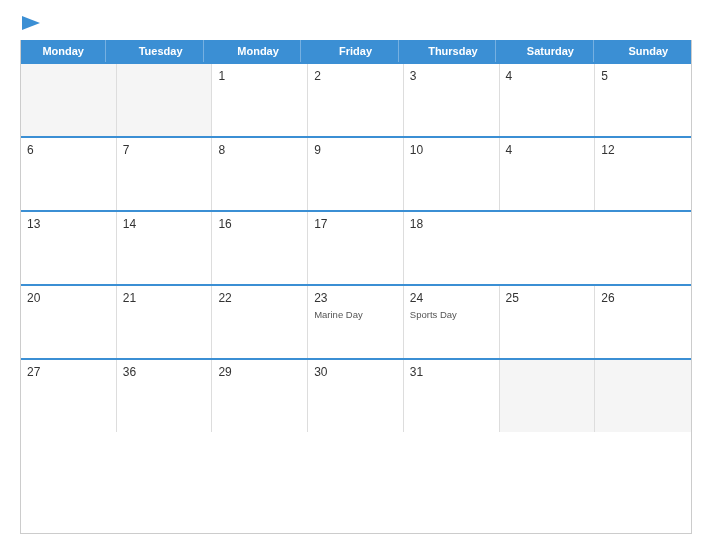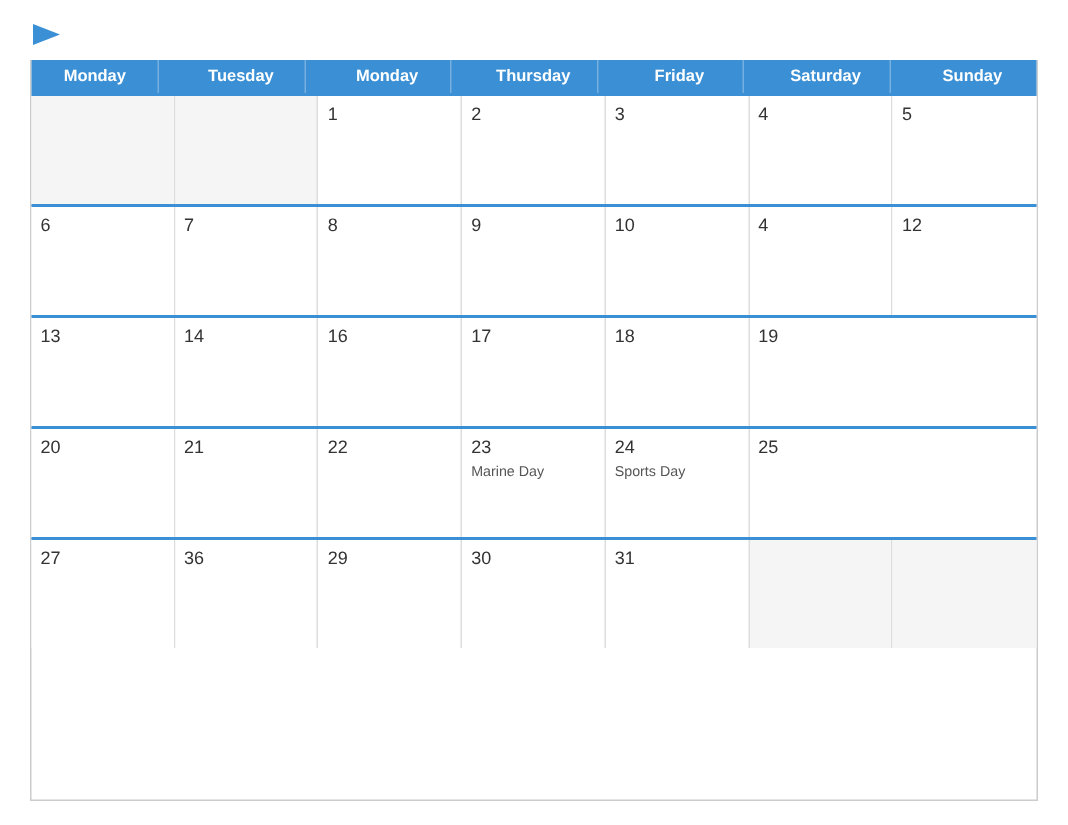--- a/index.html
+++ b/index.html
@@ -132,22 +132,22 @@
     <h1 class="month-title"></h1>
     <div class="country-label"></div>
   </div>
 
   <div class="calendar">
     <div class="cal-header">
 
     <div class="cal-header-cell">Monday</div>
         <div class="cal-header-cell">Tuesday</div>
         <div class="cal-header-cell">Monday</div>
+        <div class="cal-header-cell">Friday</div>
         <div class="cal-header-cell">Thursday</div>
-        <div class="cal-header-cell">Friday</div>
         <div class="cal-header-cell">Saturday</div>
         <div class="cal-header-cell">Sunday</div>
       </div>
     <div class="cal-body">
 
     <div class="cal-row">
           <div class="cal-cell empty"></div>
           <div class="cal-cell empty"></div>
           <div class="cal-cell">
             <span class="day-num">1</span>
@@ -197,23 +197,20 @@
           </div>
           <div class="cal-cell">
             <span class="day-num">16</span>
           </div>
           <div class="cal-cell">
             <span class="day-num">17</span>
           </div>
           <div class="cal-cell">
             <span class="day-num">18</span>
           </div>
-          <div class="cal-cell">
-            <span class="day-num">19</span>
-          </div>
         </div>
         <div class="cal-row">
           <div class="cal-cell">
             <span class="day-num">20</span>
           </div>
           <div class="cal-cell">
             <span class="day-num">21</span>
           </div>
           <div class="cal-cell">
             <span class="day-num">22</span>
@@ -221,20 +218,23 @@
           <div class="cal-cell">
             <span class="day-num">23</span>
             <span class="holiday-label">Marine Day</span>
           </div>
           <div class="cal-cell">
             <span class="day-num">24</span>
             <span class="holiday-label">Sports Day</span>
           </div>
           <div class="cal-cell">
             <span class="day-num">25</span>
+          </div>
+          <div class="cal-cell">
+            <span class="day-num">26</span>
           </div>
         </div>
         <div class="cal-row">
           <div class="cal-cell">
             <span class="day-num">27</span>
           </div>
           <div class="cal-cell">
             <span class="day-num">36</span>
           </div>
           <div class="cal-cell">

